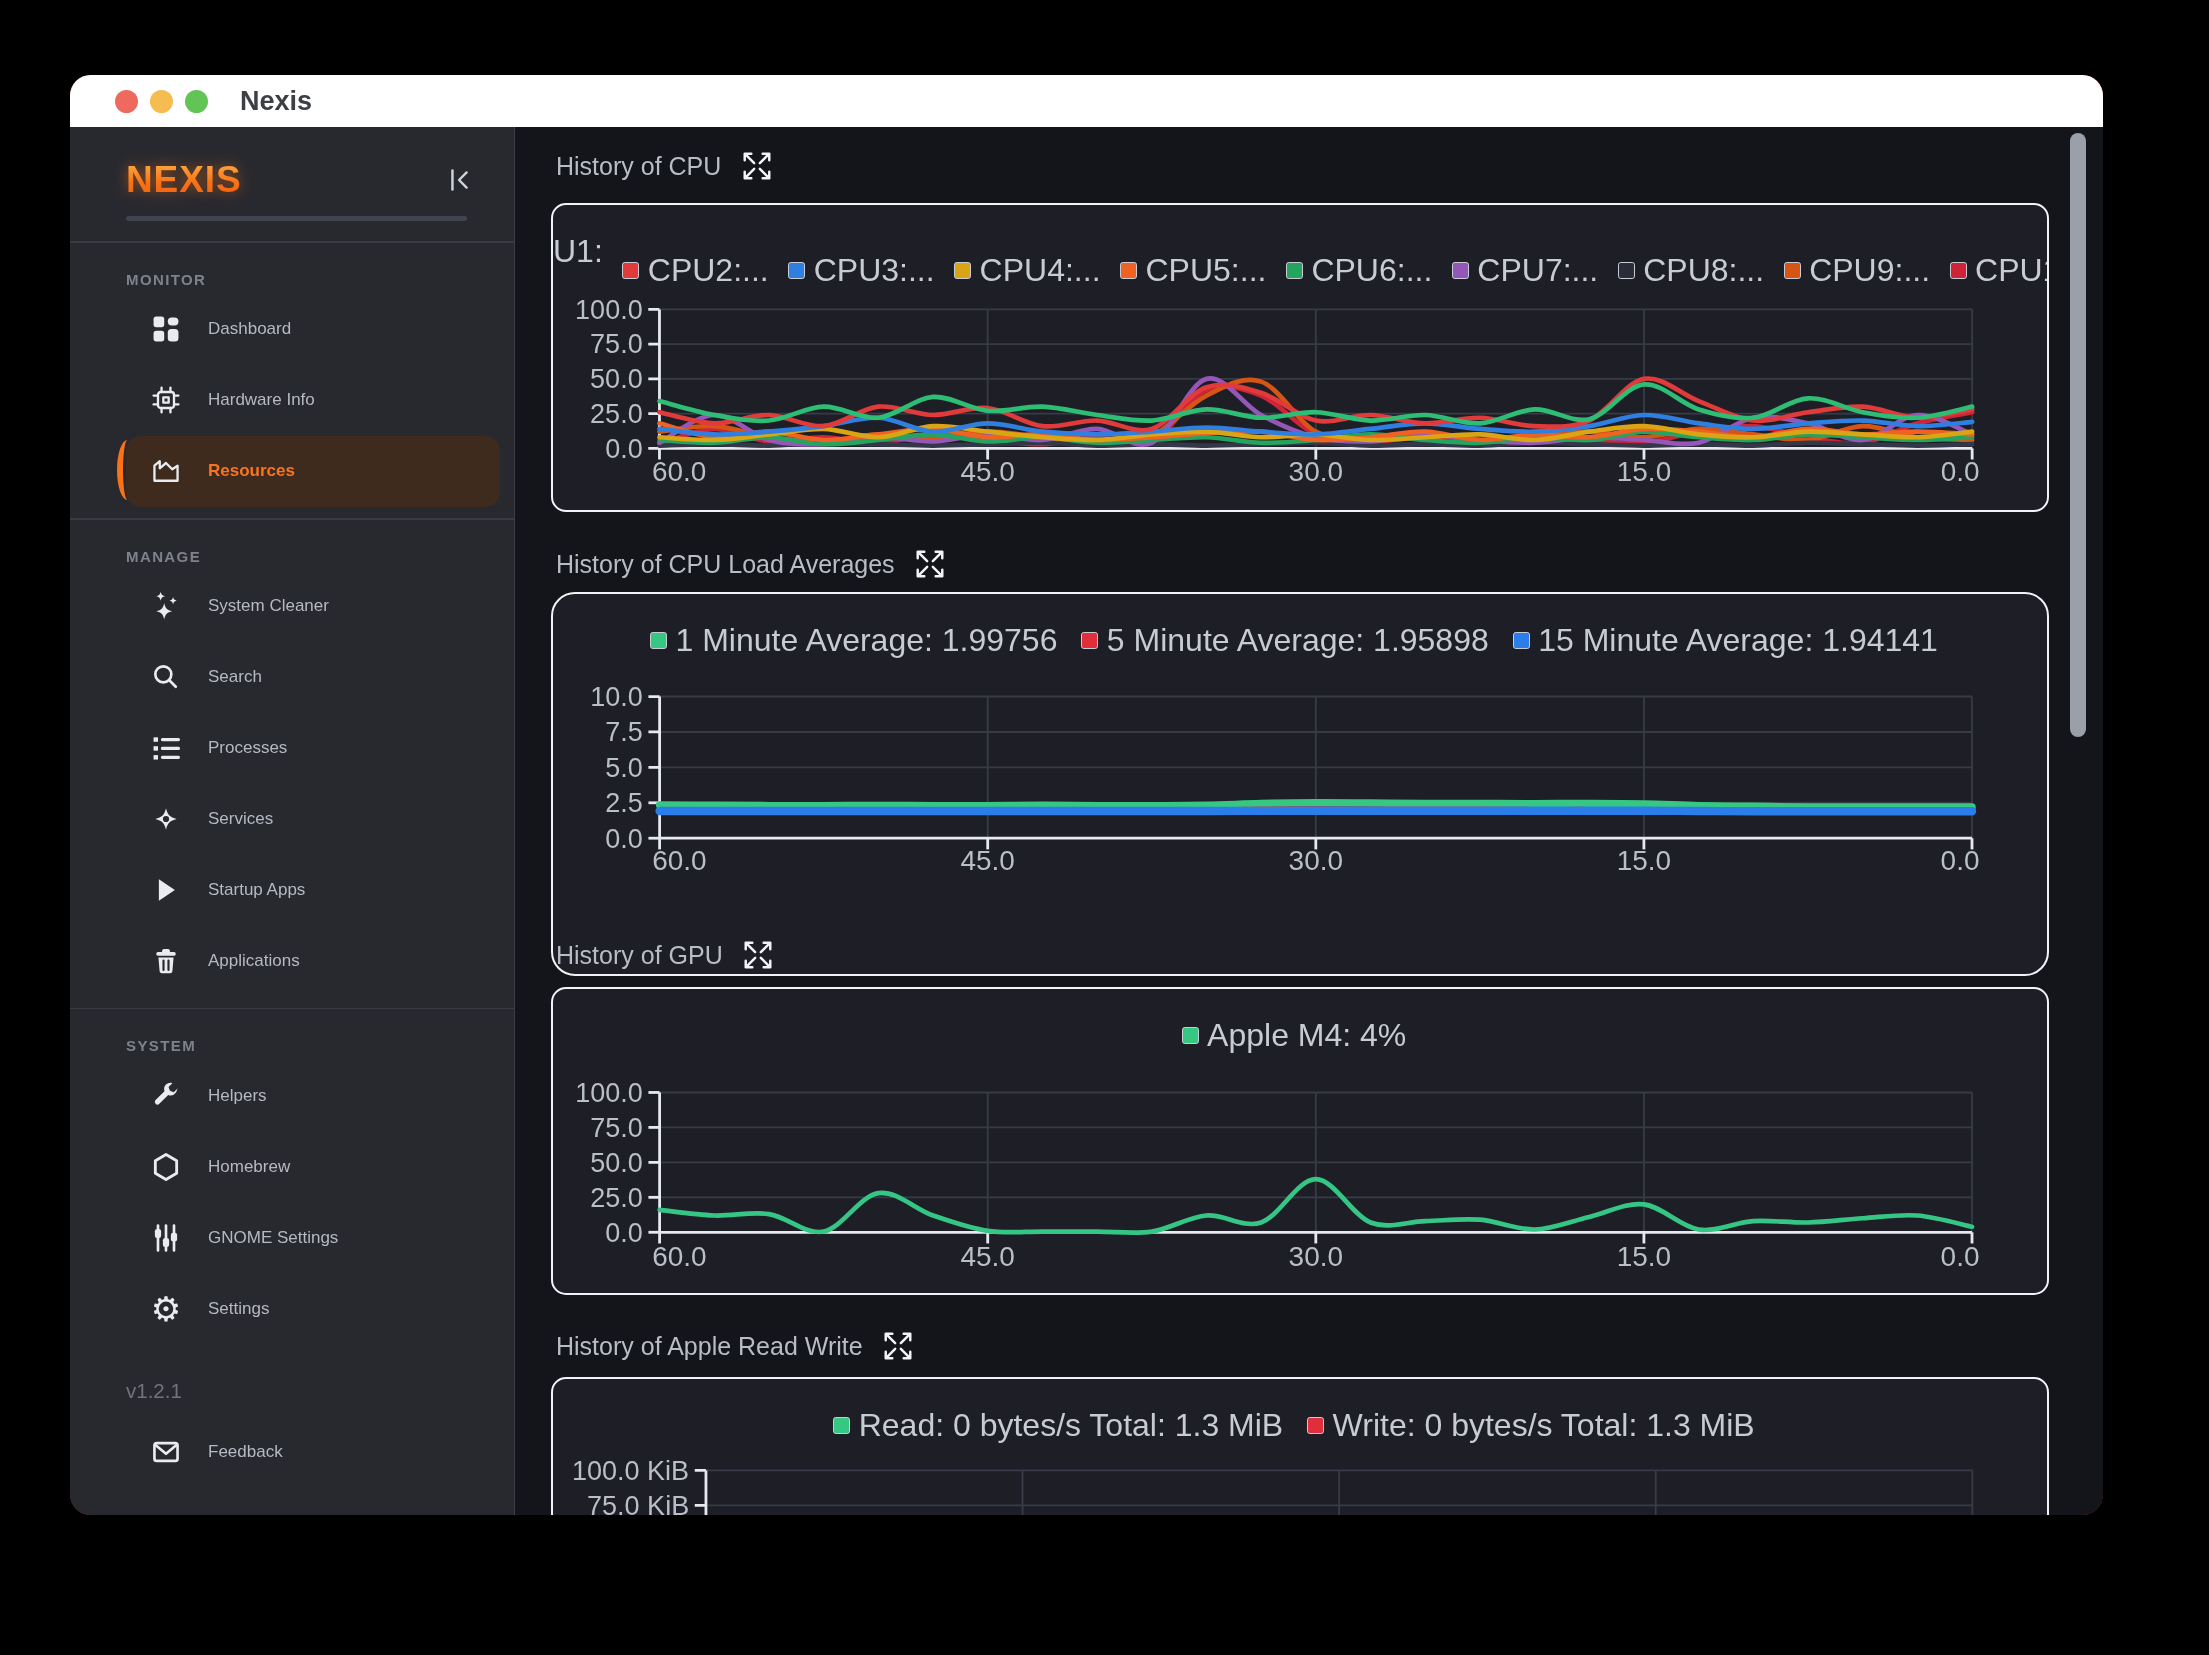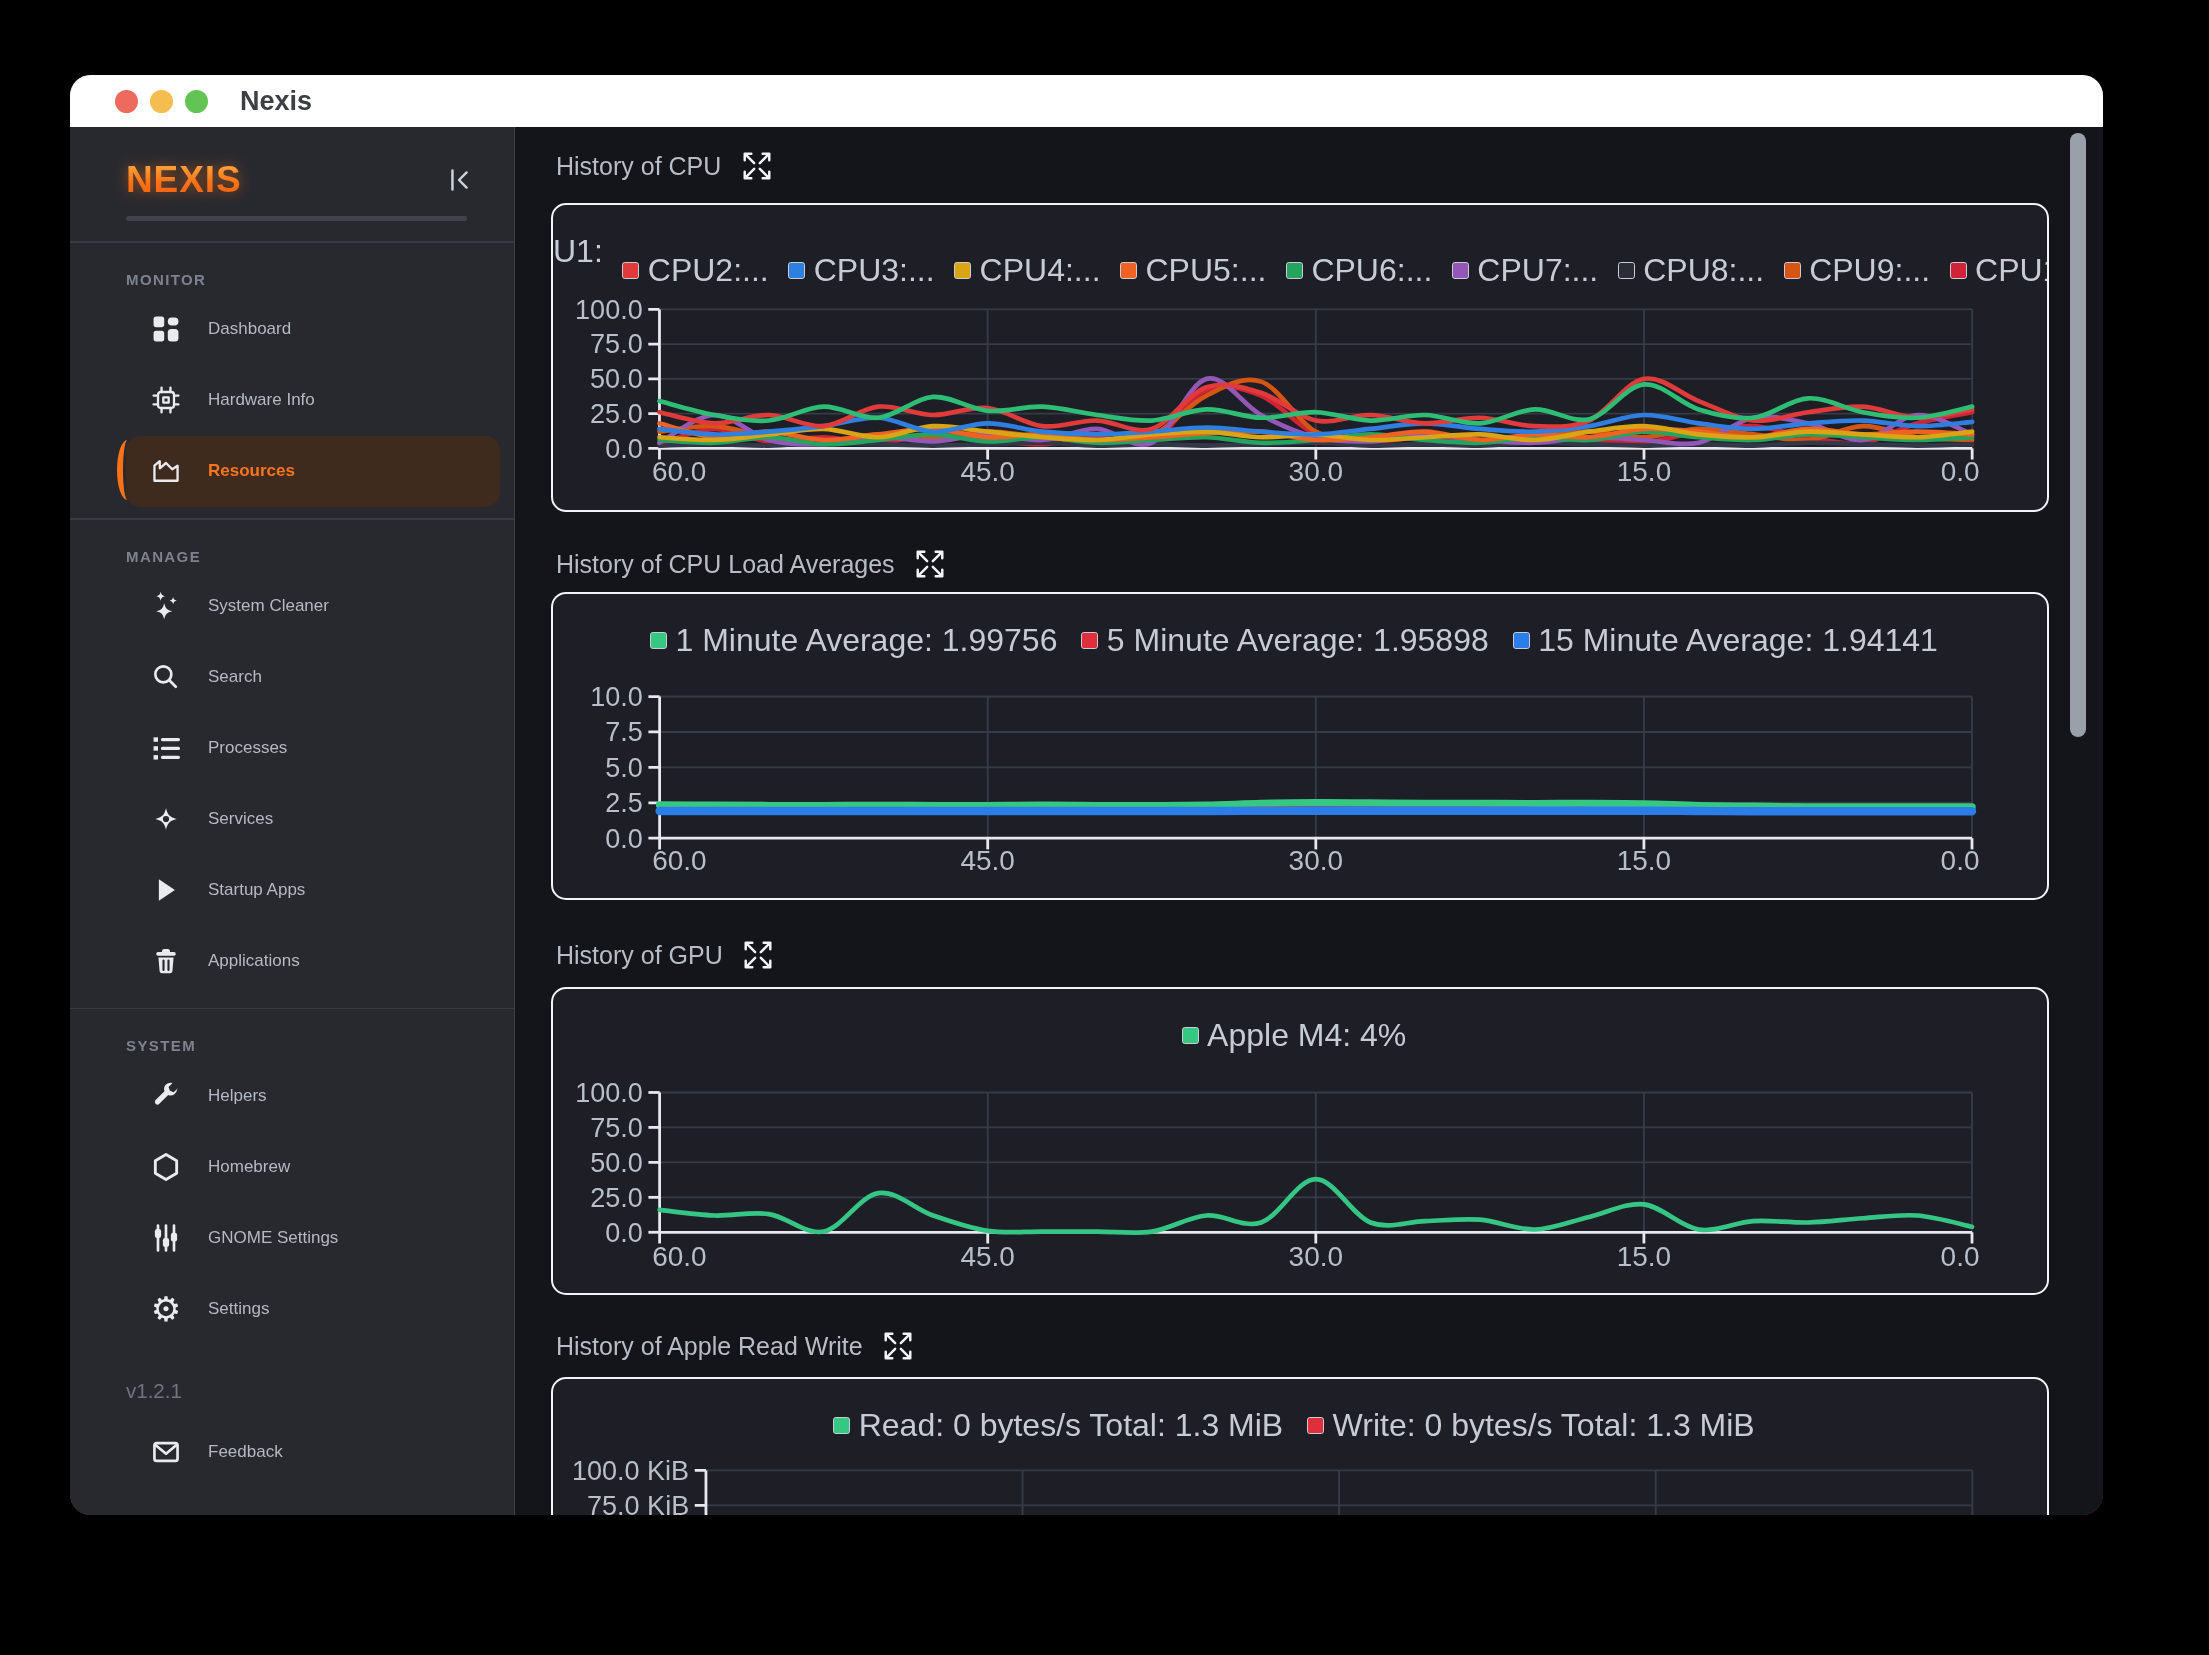--- a/index.html
+++ b/index.html
@@ -310,21 +310,21 @@
           <svg viewBox="0 0 36 36" width="34" height="34">
               <g stroke="#f2f3f6" stroke-width="2.6" fill="none" stroke-linecap="round" stroke-linejoin="round">
                 <path d="M15 15 L5 5 M5 12 V5 H12"></path>
                 <path d="M21 15 L31 5 M24 5 H31 V12"></path>
                 <path d="M15 21 L5 31 M5 24 V31 H12"></path>
                 <path d="M21 21 L31 31 M24 31 H31 V24"></path>
               </g>
             </svg>
         </span>
       </div>
-      <div class="panel" style="top:465px; height:308px;">
+      <div class="panel" style="top:465px; height:384px;border-radius:24px;">
         <div class="legend">
             <span class="li"><span class="sw" style="background: rgb(54, 200, 130);"></span>1 Minute Average: 1.99756</span>
             <span class="li"><span class="sw" style="background: rgb(224, 46, 60);"></span>5 Minute Average: 1.95898</span>
             <span class="li"><span class="sw" style="background: rgb(43, 125, 233);"></span>15 Minute Average: 1.94141</span>
           </div>
         <svg class="plot" width="1493" height="302" viewBox="0 0 1601 324">
             <line x1="114" y1="110" x2="1522" y2="110" stroke="#363b47" stroke-width="2"></line>
             <line x1="102" y1="110" x2="114" y2="110" stroke="#e6e9ee" stroke-width="3"></line>
             <text x="96" y="120" text-anchor="end" fill="#b9bfc9" font-size="29">10.0</text>
             <line x1="114" y1="148" x2="1522" y2="148" stroke="#363b47" stroke-width="2"></line>

